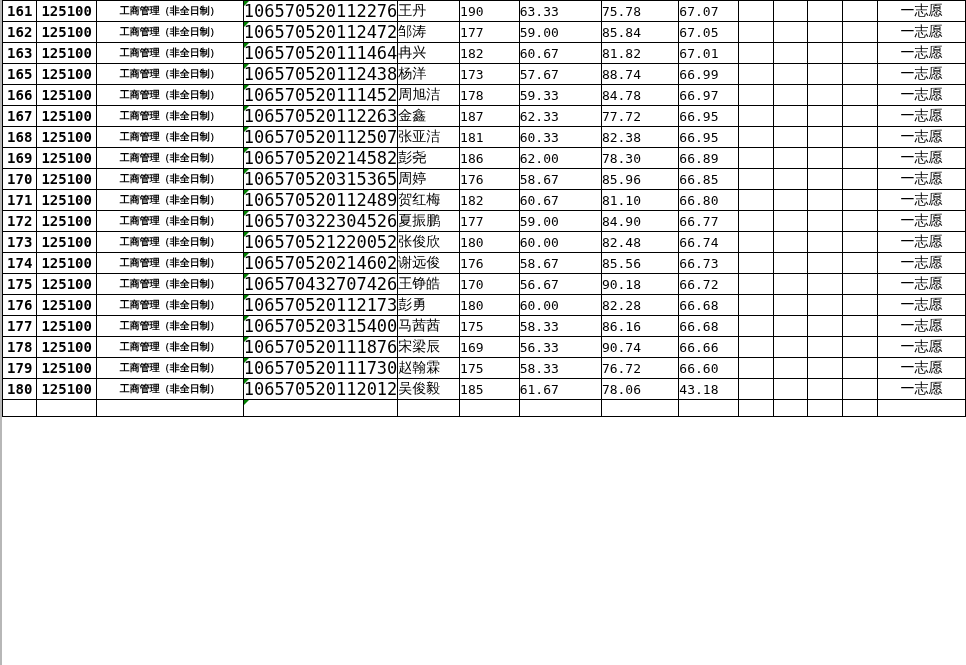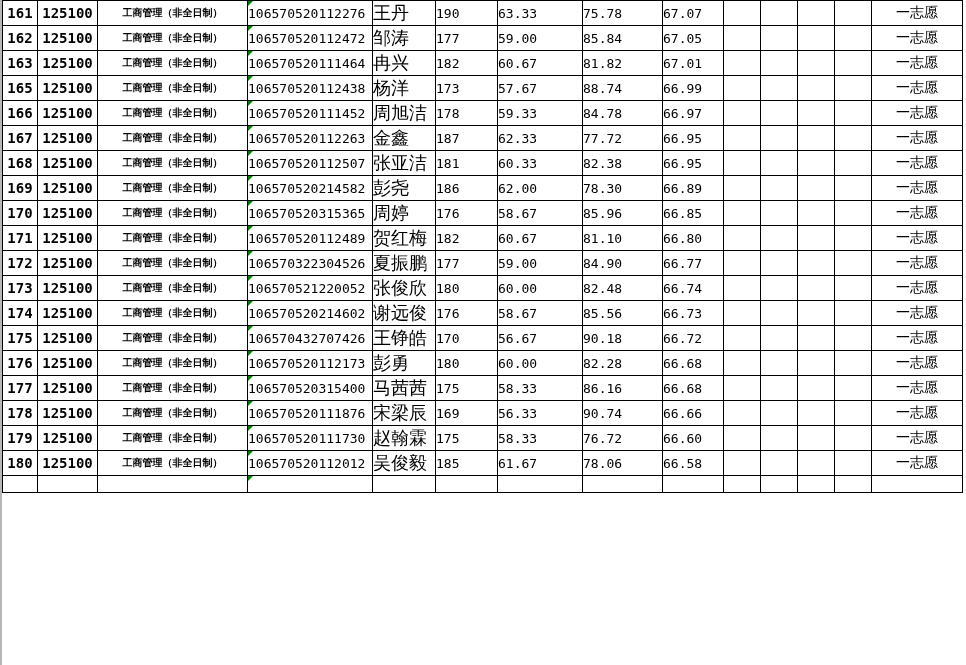--- a/index.html
+++ b/index.html
@@ -47,32 +47,32 @@
     margin-top: 40px;
   }
   td.c-prog {
     font-weight: 700;
     font-size: 10px;
     text-align: center;
   }
   td.c-id {
     position: relative;
     font-family: "DejaVu Sans Mono", monospace;
-    font-size: 13px;
+    font-size: 17px;
     padding-left: 4px;
   }
   .flag {
     position: absolute;
     left: 0; top: 0;
     width: 0; height: 0;
     border-top: 5px solid #008000;
     border-right: 5px solid transparent;
   }
   td.c-name {
-    font-size: 18px;
+    font-size: 14px;
     padding-left: 5px;
   }
   td.c-score {
     font-family: "DejaVu Sans Mono", monospace;
     font-size: 13px;
     padding-left: 4px;
   }
   td.c-empty { }
   td.c-cat {
     font-size: 14px;
@@ -392,21 +392,21 @@
   </tr>
       <tr>
     <td class="c-rank">180</td>
     <td class="c-code">125100</td>
     <td class="c-prog">工商管理（非全日制）</td>
     <td class="c-id"><span class="flag"></span><span>106570520112012</span></td>
     <td class="c-name">吴俊毅</td>
     <td class="c-score">185</td>
     <td class="c-score">61.67</td>
     <td class="c-score">78.06</td>
-    <td class="c-score">66.58</td>
+    <td class="c-score">43.18</td>
     <td class="c-empty"></td>
     <td class="c-empty"></td>
     <td class="c-empty"></td>
     <td class="c-empty"></td>
     <td class="c-cat">一志愿</td>
   </tr>
       <tr>
     <td class="c-rank"></td>
     <td class="c-code"></td>
     <td class="c-prog"></td>

